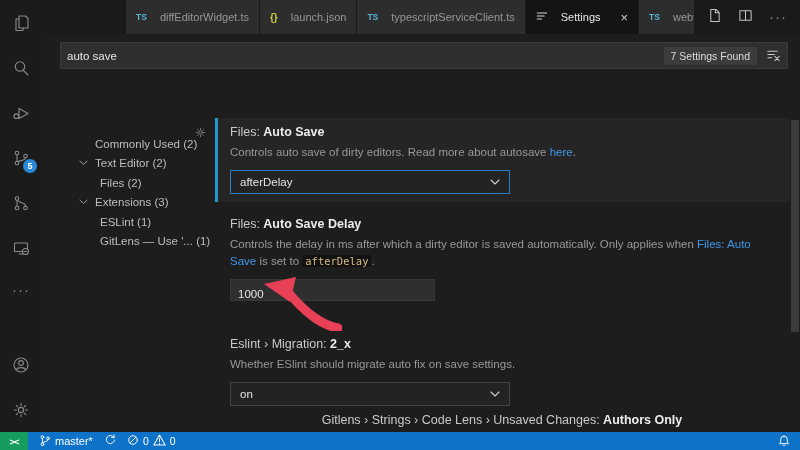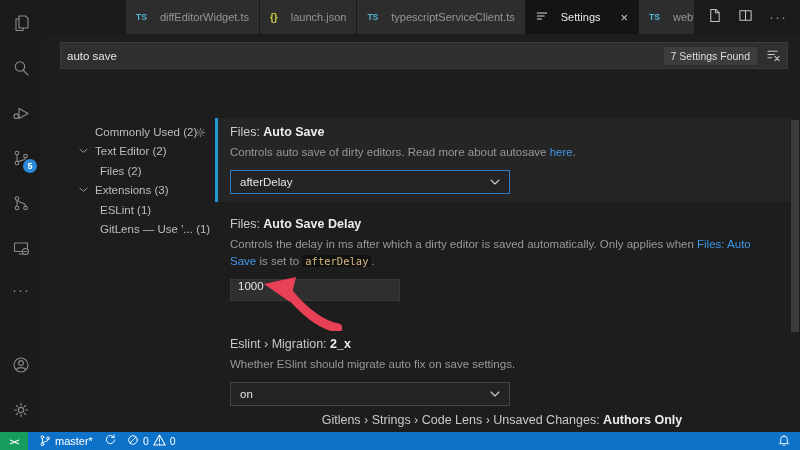--- a/index.html
+++ b/index.html
@@ -32,42 +32,42 @@
   .search-value{flex:1;}
   .results-badge{background:#3c3c3c;color:#dcdcdc;font-size:10.5px;padding:3px 7px;margin-right:9px;}
   .clear-icon{color:#c8c8c8;display:flex;}
   .scope-row{position:absolute;left:18px;right:12px;top:44px;height:26px;display:flex;align-items:flex-end;font-size:11.5px;color:#9a9a9a;}
   .scope-tab{margin-right:24px;padding-bottom:5px;cursor:pointer;border-bottom:1px solid transparent;}
   .scope-tab.active{color:#e8e8e8;border-bottom:1px solid #cfcfcf;}
   .last-synced{margin-left:auto;padding-bottom:5px;}
 
   
   .settings-body{position:absolute;left:0;right:0;top:76px;bottom:0;}
-  .toc{position:absolute;left:36px;top:12px;width:155px;font-size:11.5px;color:#bdbdbd;}
+  .toc{position:absolute;left:36px;top:24px;width:155px;font-size:11.5px;color:#bdbdbd;}
   .toc-row{height:19.5px;display:flex;align-items:center;position:relative;padding-left:17px;white-space:nowrap;cursor:pointer;}
   .toc-row.child{padding-left:22px;}
   .toc-chevron{position:absolute;left:1px;top:6px;color:#9a9a9a;display:flex;}
   .row-gear{position:absolute;left:152px;top:15px;color:#9a9a9a;}
 
   .content{position:absolute;left:173px;width:575px;top:0;}
   .setting-block{position:absolute;left:0;right:0;box-sizing:border-box;padding:7px 16px 0 15px;}
   .setting-block.focused{background:#252526;border-left:3px solid #1f9ad2;padding-left:12px;}
   #block1{top:8px;height:84px;}
   #block2{top:100px;}
   #block3{top:220px;}
   #block4{top:296px;text-align:center;}
   .setting-title{font-size:12.5px;color:#c9c9c9;}
   .setting-title b{color:#ececec;}
   .setting-desc{font-size:11.5px;color:#989898;line-height:17px;margin-top:5px;}
   .link{color:#4097e8;cursor:pointer;}
   .code{font-family:"DejaVu Sans Mono",monospace;color:#d7ba7d;background:rgba(0,0,0,0.35);padding:0 3px;font-size:10.5px;}
   .select-box{width:280px;height:24px;box-sizing:border-box;background:#232324;border:1px solid #434343;display:flex;align-items:center;justify-content:space-between;padding:0 9px;color:#e4e4e4;font-size:11.5px;margin-top:9px;cursor:pointer;}
   .select-box.focused{border-color:#2d7fc5;}
   .select-chevron{color:#cccccc;display:flex;}
-  .text-input{width:170px;height:22px;box-sizing:border-box;background:#2f2f30;border:1px solid #383838;color:#e4e4e4;font-size:11.5px;display:flex;align-items:flex-start;padding:0 7px;margin-top:9px;}
+  .text-input{width:205px;height:22px;box-sizing:border-box;background:#2f2f30;border:1px solid #383838;color:#e4e4e4;font-size:11.5px;display:flex;align-items:flex-end;padding:0 7px;margin-top:9px;}
   .scroll-thumb{position:absolute;right:1px;top:10px;width:8px;height:212px;background:#3b3b3b;cursor:pointer;}
 
   
   .annotation-arrow{position:absolute;left:262px;top:276px;width:80px;height:55px;z-index:6;}
 
   
   .status-bar{position:absolute;left:0;right:0;bottom:0;height:18px;background:#0d72c8;display:flex;align-items:center;color:#fff;font-size:11px;}
   .remote{width:28px;height:18px;background:#169c5c;display:flex;align-items:center;justify-content:center;font-size:9.5px;font-weight:bold;letter-spacing:-1px;cursor:pointer;flex:none;}
   .sb-item{display:flex;align-items:center;gap:4px;margin-left:11px;cursor:pointer;}
   .sb-item .cnt{font-size:10.5px;}

